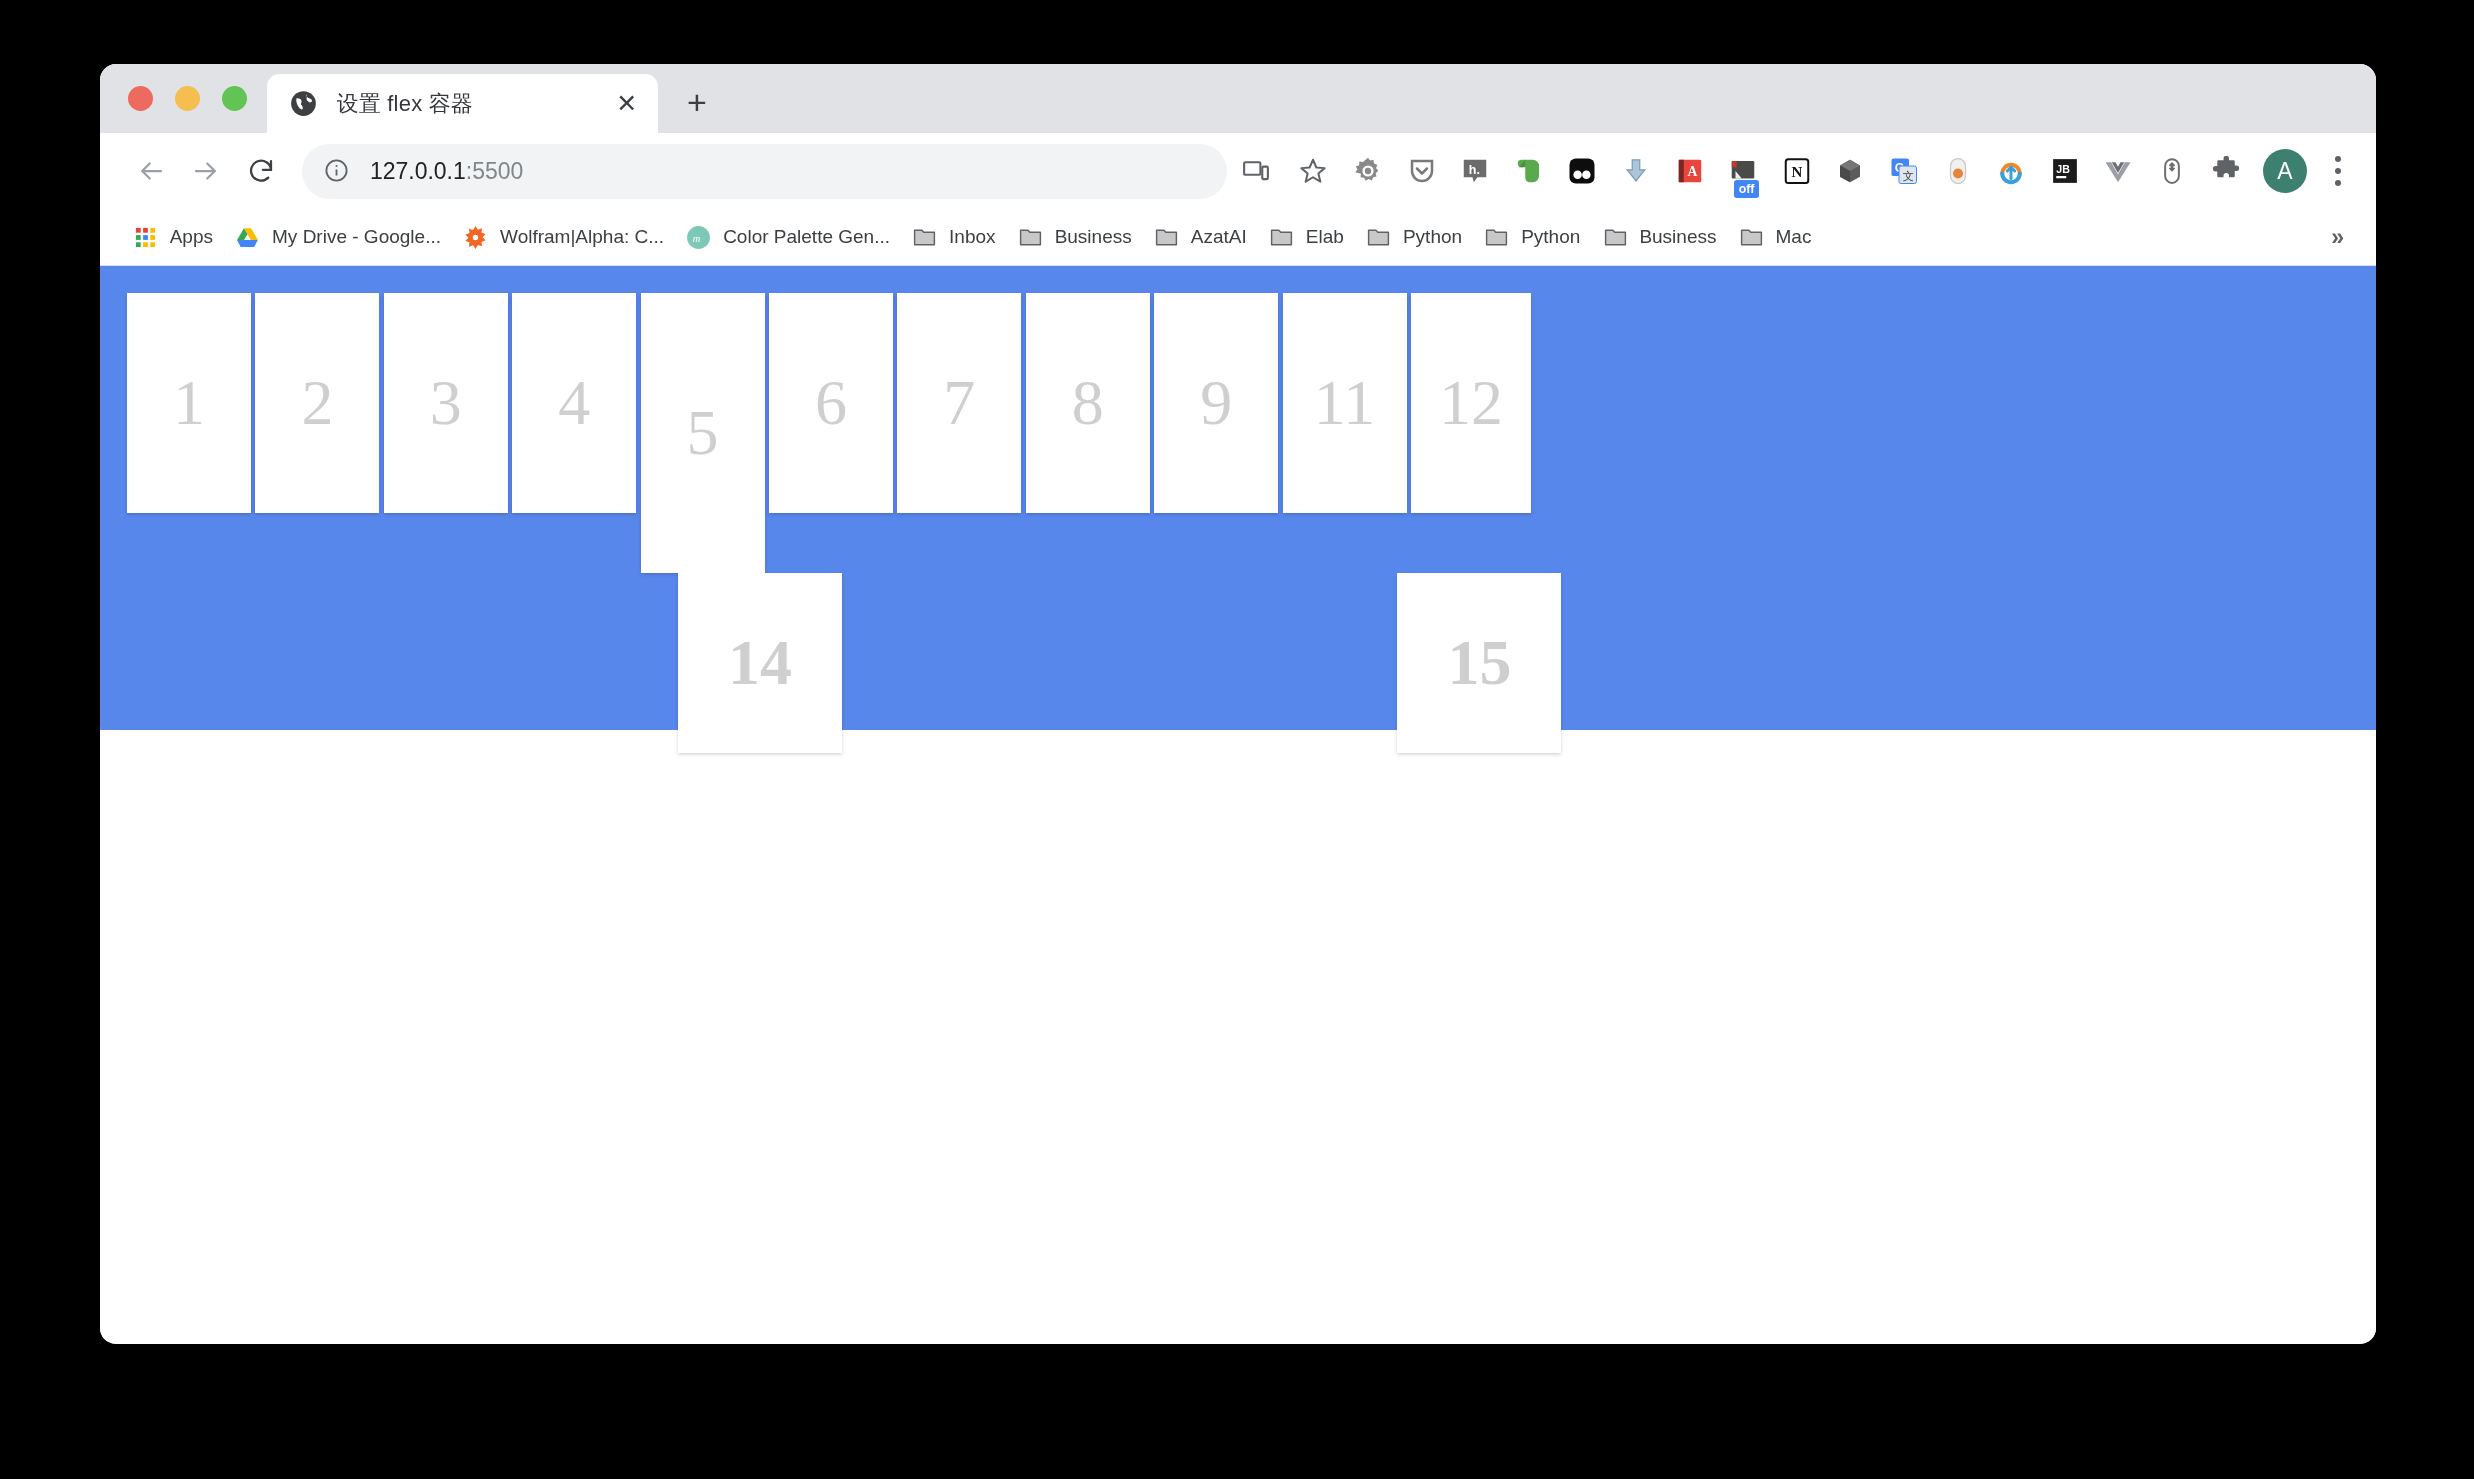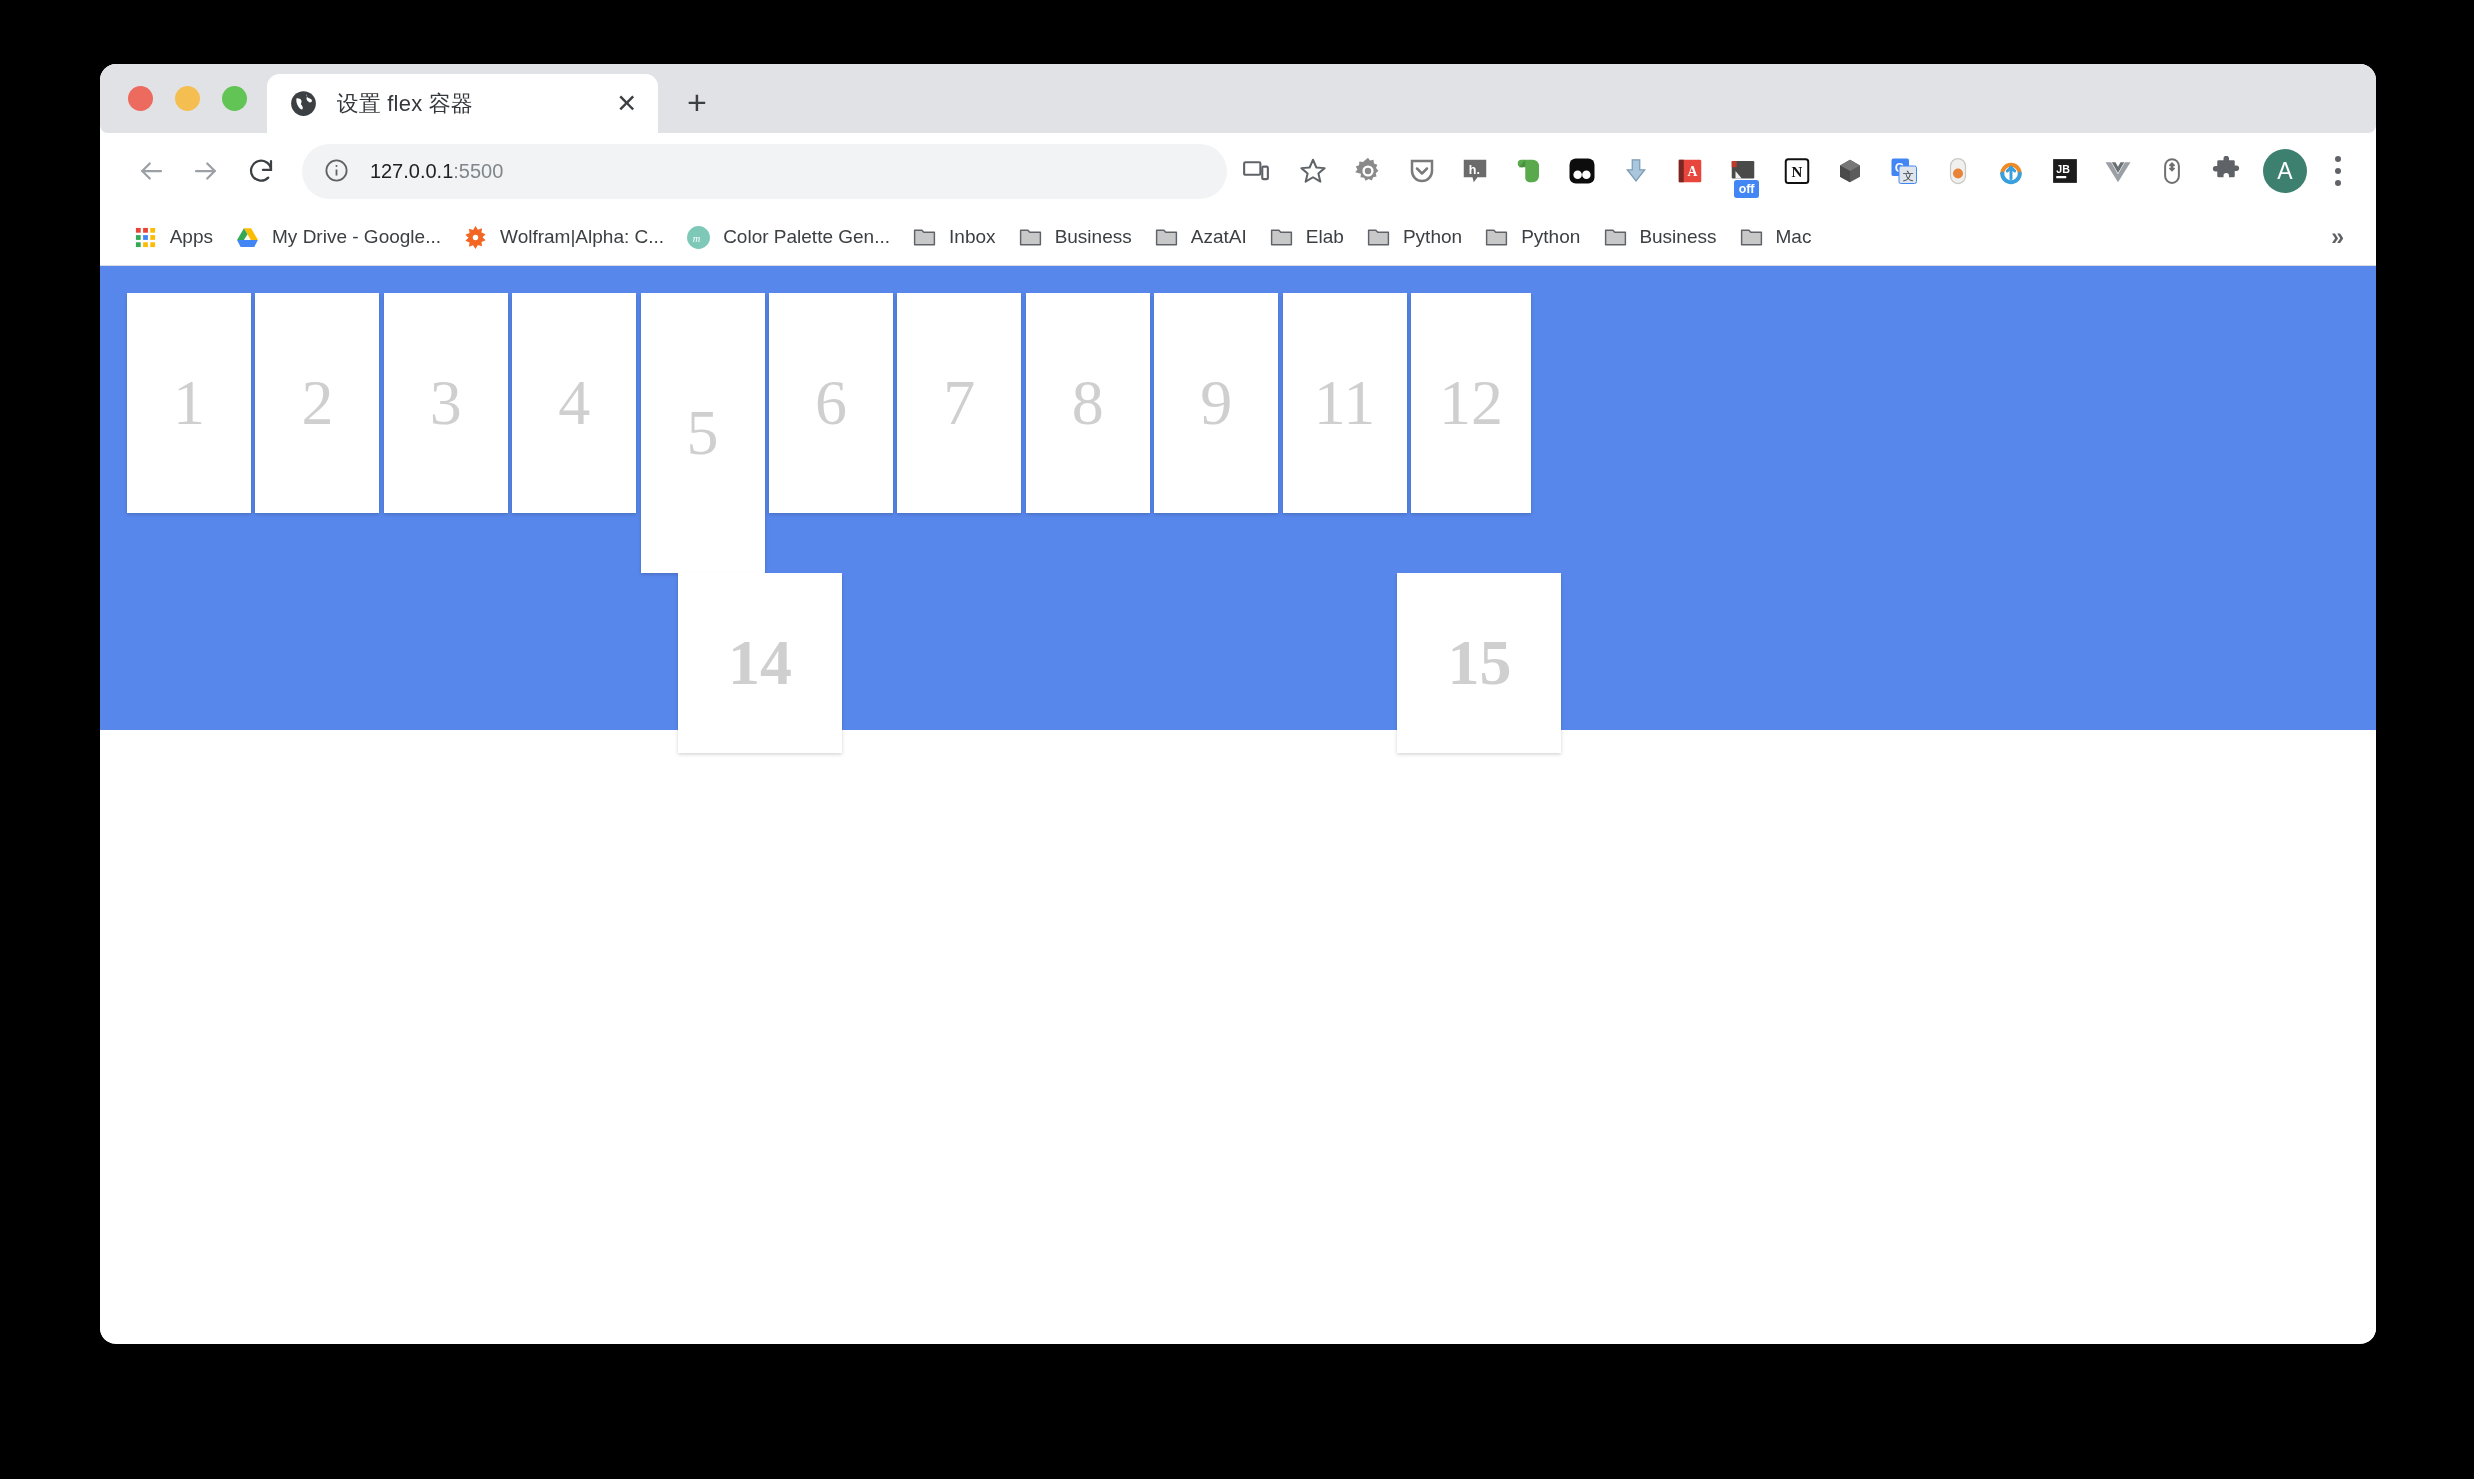--- a/index.html
+++ b/index.html
@@ -32,21 +32,20 @@
     box-shadow: 0 9px 36px rgba(0,0,0,0.5);
   }
 
   
   .tabstrip {
     position: relative;
     height: 69px;
     background: #e0e2e6;
     display: flex;
     align-items: flex-end;
-    border-radius: 8px;
   }
 
   .traffic-lights {
     display: flex;
     align-items: center;
     gap: 22px;
     padding: 0 19.6px 0 28.4px;
     height: 69px;
   }
   .light {
@@ -137,21 +136,21 @@
     box-sizing: border-box;
     min-width: 0;
   }
   .omnibox .info-icon {
     width: 28.4px;
     height: 28.4px;
     flex: 0 0 auto;
     margin-right: 18px;
   }
   .omnibox .url {
-    font-size: 20px;
+    font-size: 23px;
     color: #202124;
     white-space: nowrap;
   }
   .omnibox .url .port { color: #80868b; }
 
   .omnibox-right {
     display: flex;
     align-items: center;
     gap: 7.1px;
     flex: 0 0 auto;

